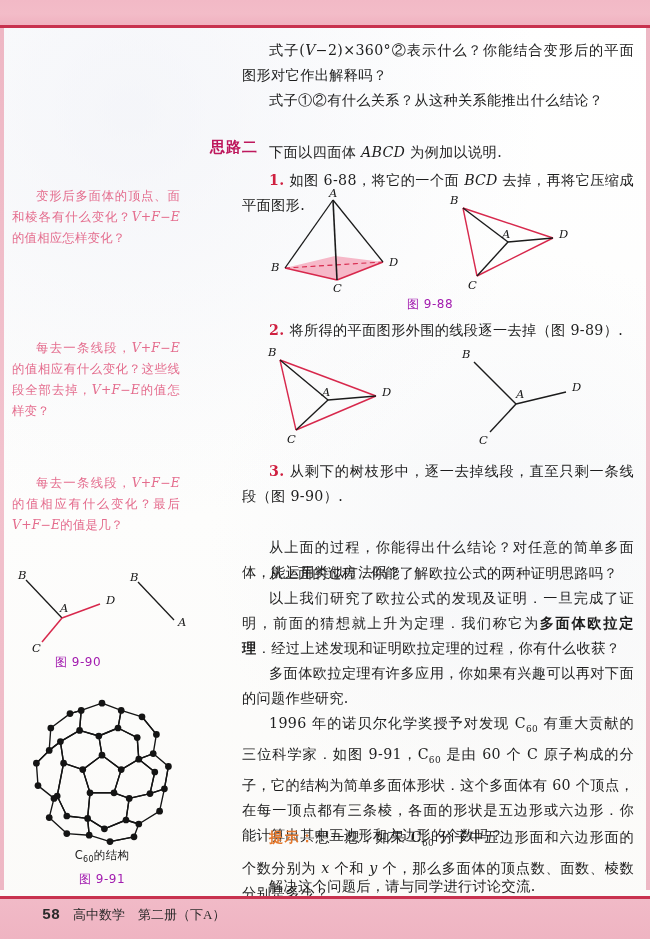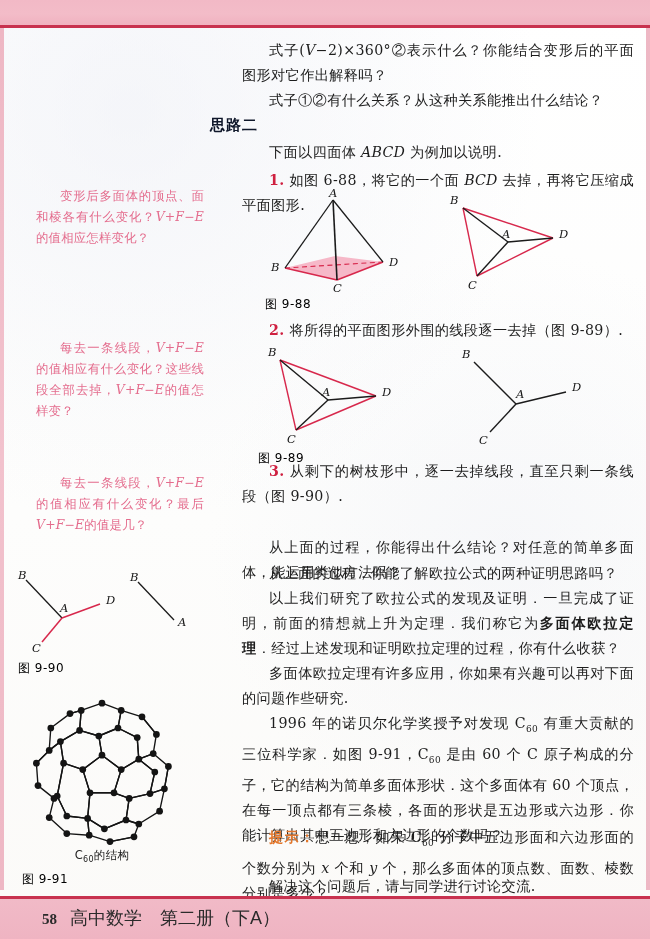--- a/index.html
+++ b/index.html
@@ -65,25 +65,25 @@
     position: absolute;
     left: 42px; top: 906px;
     display: flex;
     align-items: baseline;
     gap: 13px;
     color: #2b2b2b;
   }
   .footer-page {
     font-size: 15px;
     font-weight: bold;
+    font-family: Liberation Mono, monospace;
+  }
+  .footer-title {
+    font-size: 13px;
     font-family: Liberation Serif, serif;
-  }
-  .footer-title {
-    font-size: 18px;
-    font-family: Liberation Sans, sans-serif;
     text-align: right;
   }
 
   
   .col-main {
     position: absolute;
     left: 210px;
     width: 424px;
   }
   .body-p {
@@ -95,60 +95,61 @@
     letter-spacing: 0.35px;
     margin: 0;
   }
   .indent { text-indent: 27px; margin-left: 32px; }
   .mi {
     font-family: "DejaVu Serif", "Liberation Serif", serif;
     font-style: italic;
     letter-spacing: 0.2px;
   }
   .red-head {
-    color: #0f172a;
+    color: #be185d;
     font-weight: bold;
     font-size: 15px;
     letter-spacing: 1px;
     font-family: "DejaVu Sans", sans-serif;
+    margin-top: 22px;
   }
   .red-num {
     color: #cf2040;
     font-weight: bold;
     font-family: "DejaVu Serif", "Liberation Serif", serif;
   }
   .bold-term { font-weight: bold; letter-spacing: 0.6px; }
   .hint-label {
     color: #e3762a;
     font-weight: bold;
     letter-spacing: 0.8px;
   }
 
   
   .note {
     position: absolute;
-    left: 36px;
+    left: 12px;
     width: 168px;
     color: #e46c8d;
     font-family: "DejaVu Serif", "Liberation Serif", serif;
     font-size: 12.4px;
     line-height: 21px;
     text-align: justify;
     text-indent: 24px;
     letter-spacing: 0.2px;
   }
   .note .mi { color: #e46c8d; }
 
   
   .fig { position: absolute; }
   .fig-cap {
     font-family: "DejaVu Sans", sans-serif;
     font-size: 12px;
-    color: #000000;
-    text-align: left;
+    color: #a21caf;
+    text-align: center;
     letter-spacing: 0.5px;
   }
   .fig-sub {
     font-family: "DejaVu Sans", sans-serif;
     font-size: 11.5px;
     color: #222;
     text-align: center;
     letter-spacing: 0.3px;
   }
   svg { display: block; overflow: visible; }
@@ -244,21 +245,20 @@
     <text class="lbl" x="29" y="99">C</text>
 
     <line x1="216" y1="18" x2="258" y2="60" stroke="#1b1b1b" stroke-width="1.4"></line>
     <line x1="258" y1="60" x2="308" y2="48" stroke="#1b1b1b" stroke-width="1.4"></line>
     <line x1="258" y1="60" x2="232" y2="88" stroke="#1b1b1b" stroke-width="1.4"></line>
     <text class="lbl" x="204" y="14">B</text>
     <text class="lbl" x="258" y="54">A</text>
     <text class="lbl" x="314" y="47">D</text>
     <text class="lbl" x="221" y="100">C</text>
   </svg>
-  <div class="fig-cap" style="width:340px; margin-top:10px;">图 9-89</div>
 </div>
 
 <div class="col-main" style="top:459px;">
   <p class="body-p indent">
     <span class="red-num">3.</span><span> 从剩下的树枝形中，逐一去掉线段，直至只剩一条线段（图 9-90）.</span>
   </p>
 </div>
 
 <div class="col-main" style="top:535px;">
   <p class="body-p indent">从上面的过程，你能得出什么结论？对任意的简单多面体，能运用类似方法吗？</p>
@@ -314,21 +314,21 @@
     <line x1="44" y1="46" x2="24" y2="70" stroke="#d7284c" stroke-width="1.5"></line>
     <text class="lbl" x="0" y="7">B</text>
     <text class="lbl" x="42" y="40">A</text>
     <text class="lbl" x="88" y="32">D</text>
     <text class="lbl" x="14" y="80">C</text>
 
     <line x1="120" y1="10" x2="156" y2="48" stroke="#1b1b1b" stroke-width="1.3"></line>
     <text class="lbl" x="112" y="9">B</text>
     <text class="lbl" x="160" y="54">A</text>
   </svg>
-  <div class="fig-cap" style="width:120px; margin-top:6px;">图 9-90</div>
+  <div class="fig-cap" style="width:120px; ">图 9-90</div>
 </div>
 
 <div class="fig" style="left:22px; top:696px;">
   <svg width="160" height="152" viewBox="0 0 200 190">
     <g fill="none" stroke="#141414" stroke-width="1.7" stroke-linejoin="round">
 
       <polygon points="100,74 124,92 115,121 85,121 76,92"></polygon>
 
       <polygon points="100,74 76,92 52,84 48,57 72,43 96,50"></polygon>
       <polygon points="100,74 96,50 120,40 144,52 146,79 124,92"></polygon>

